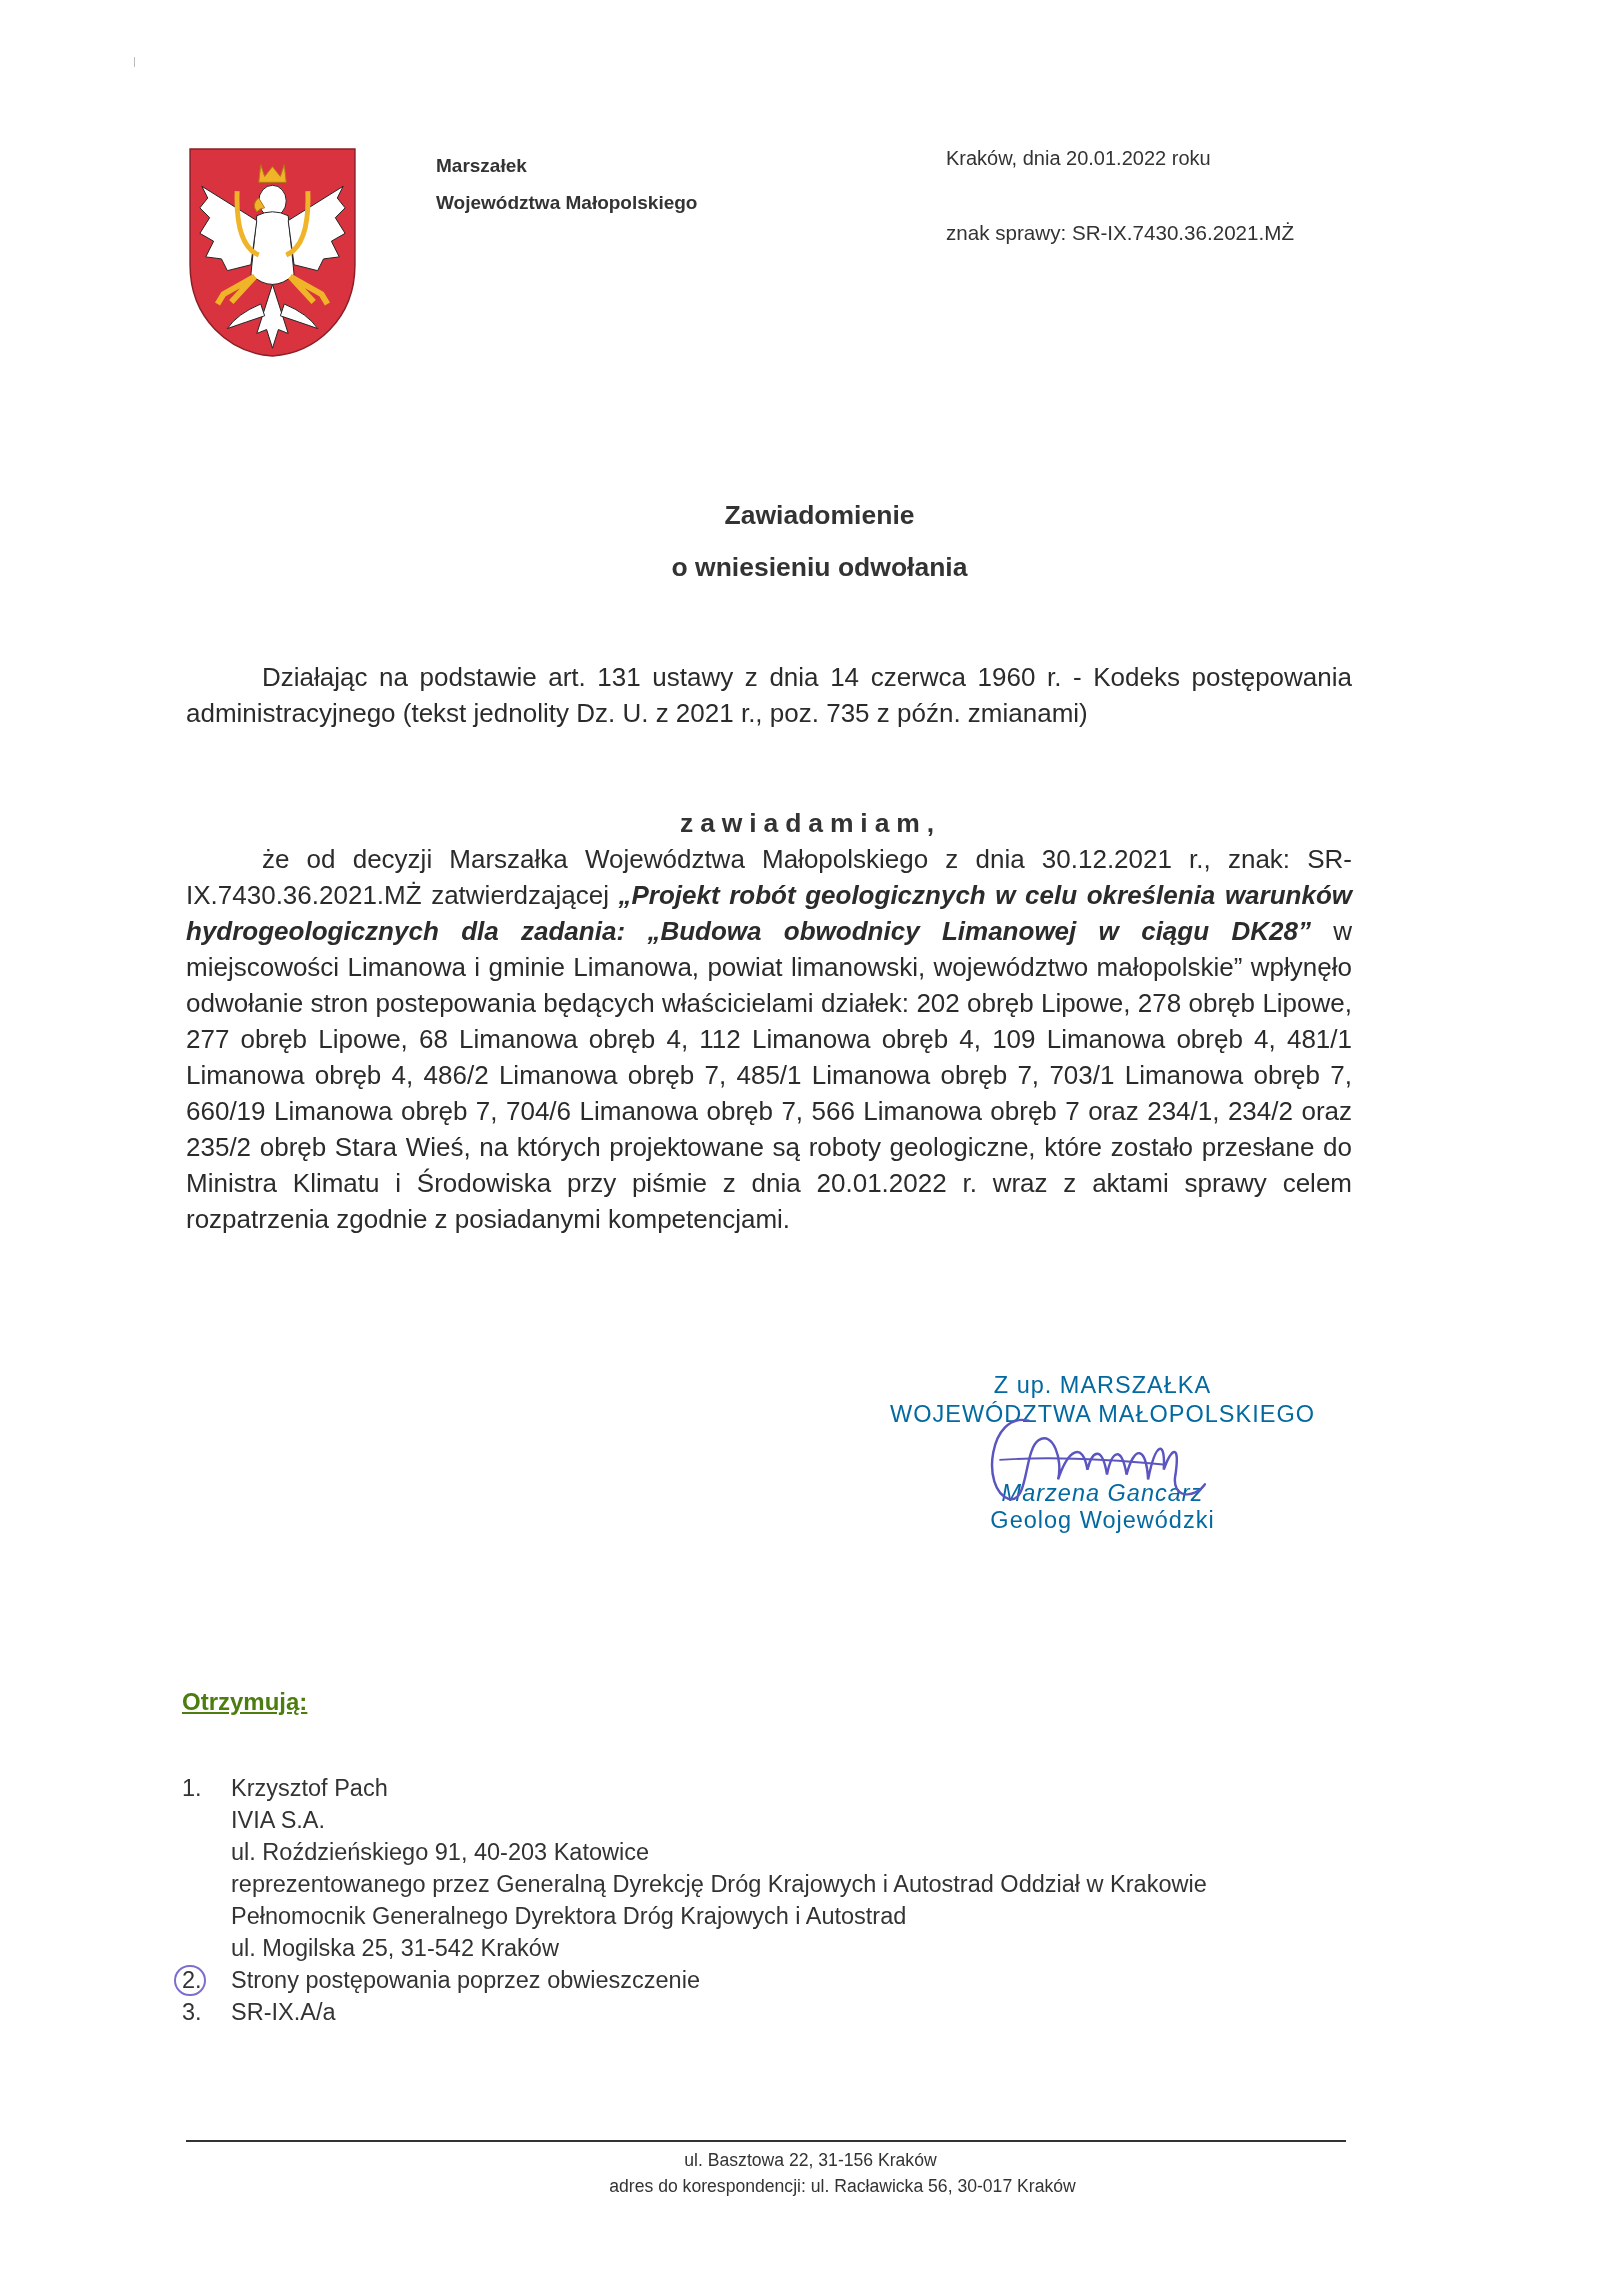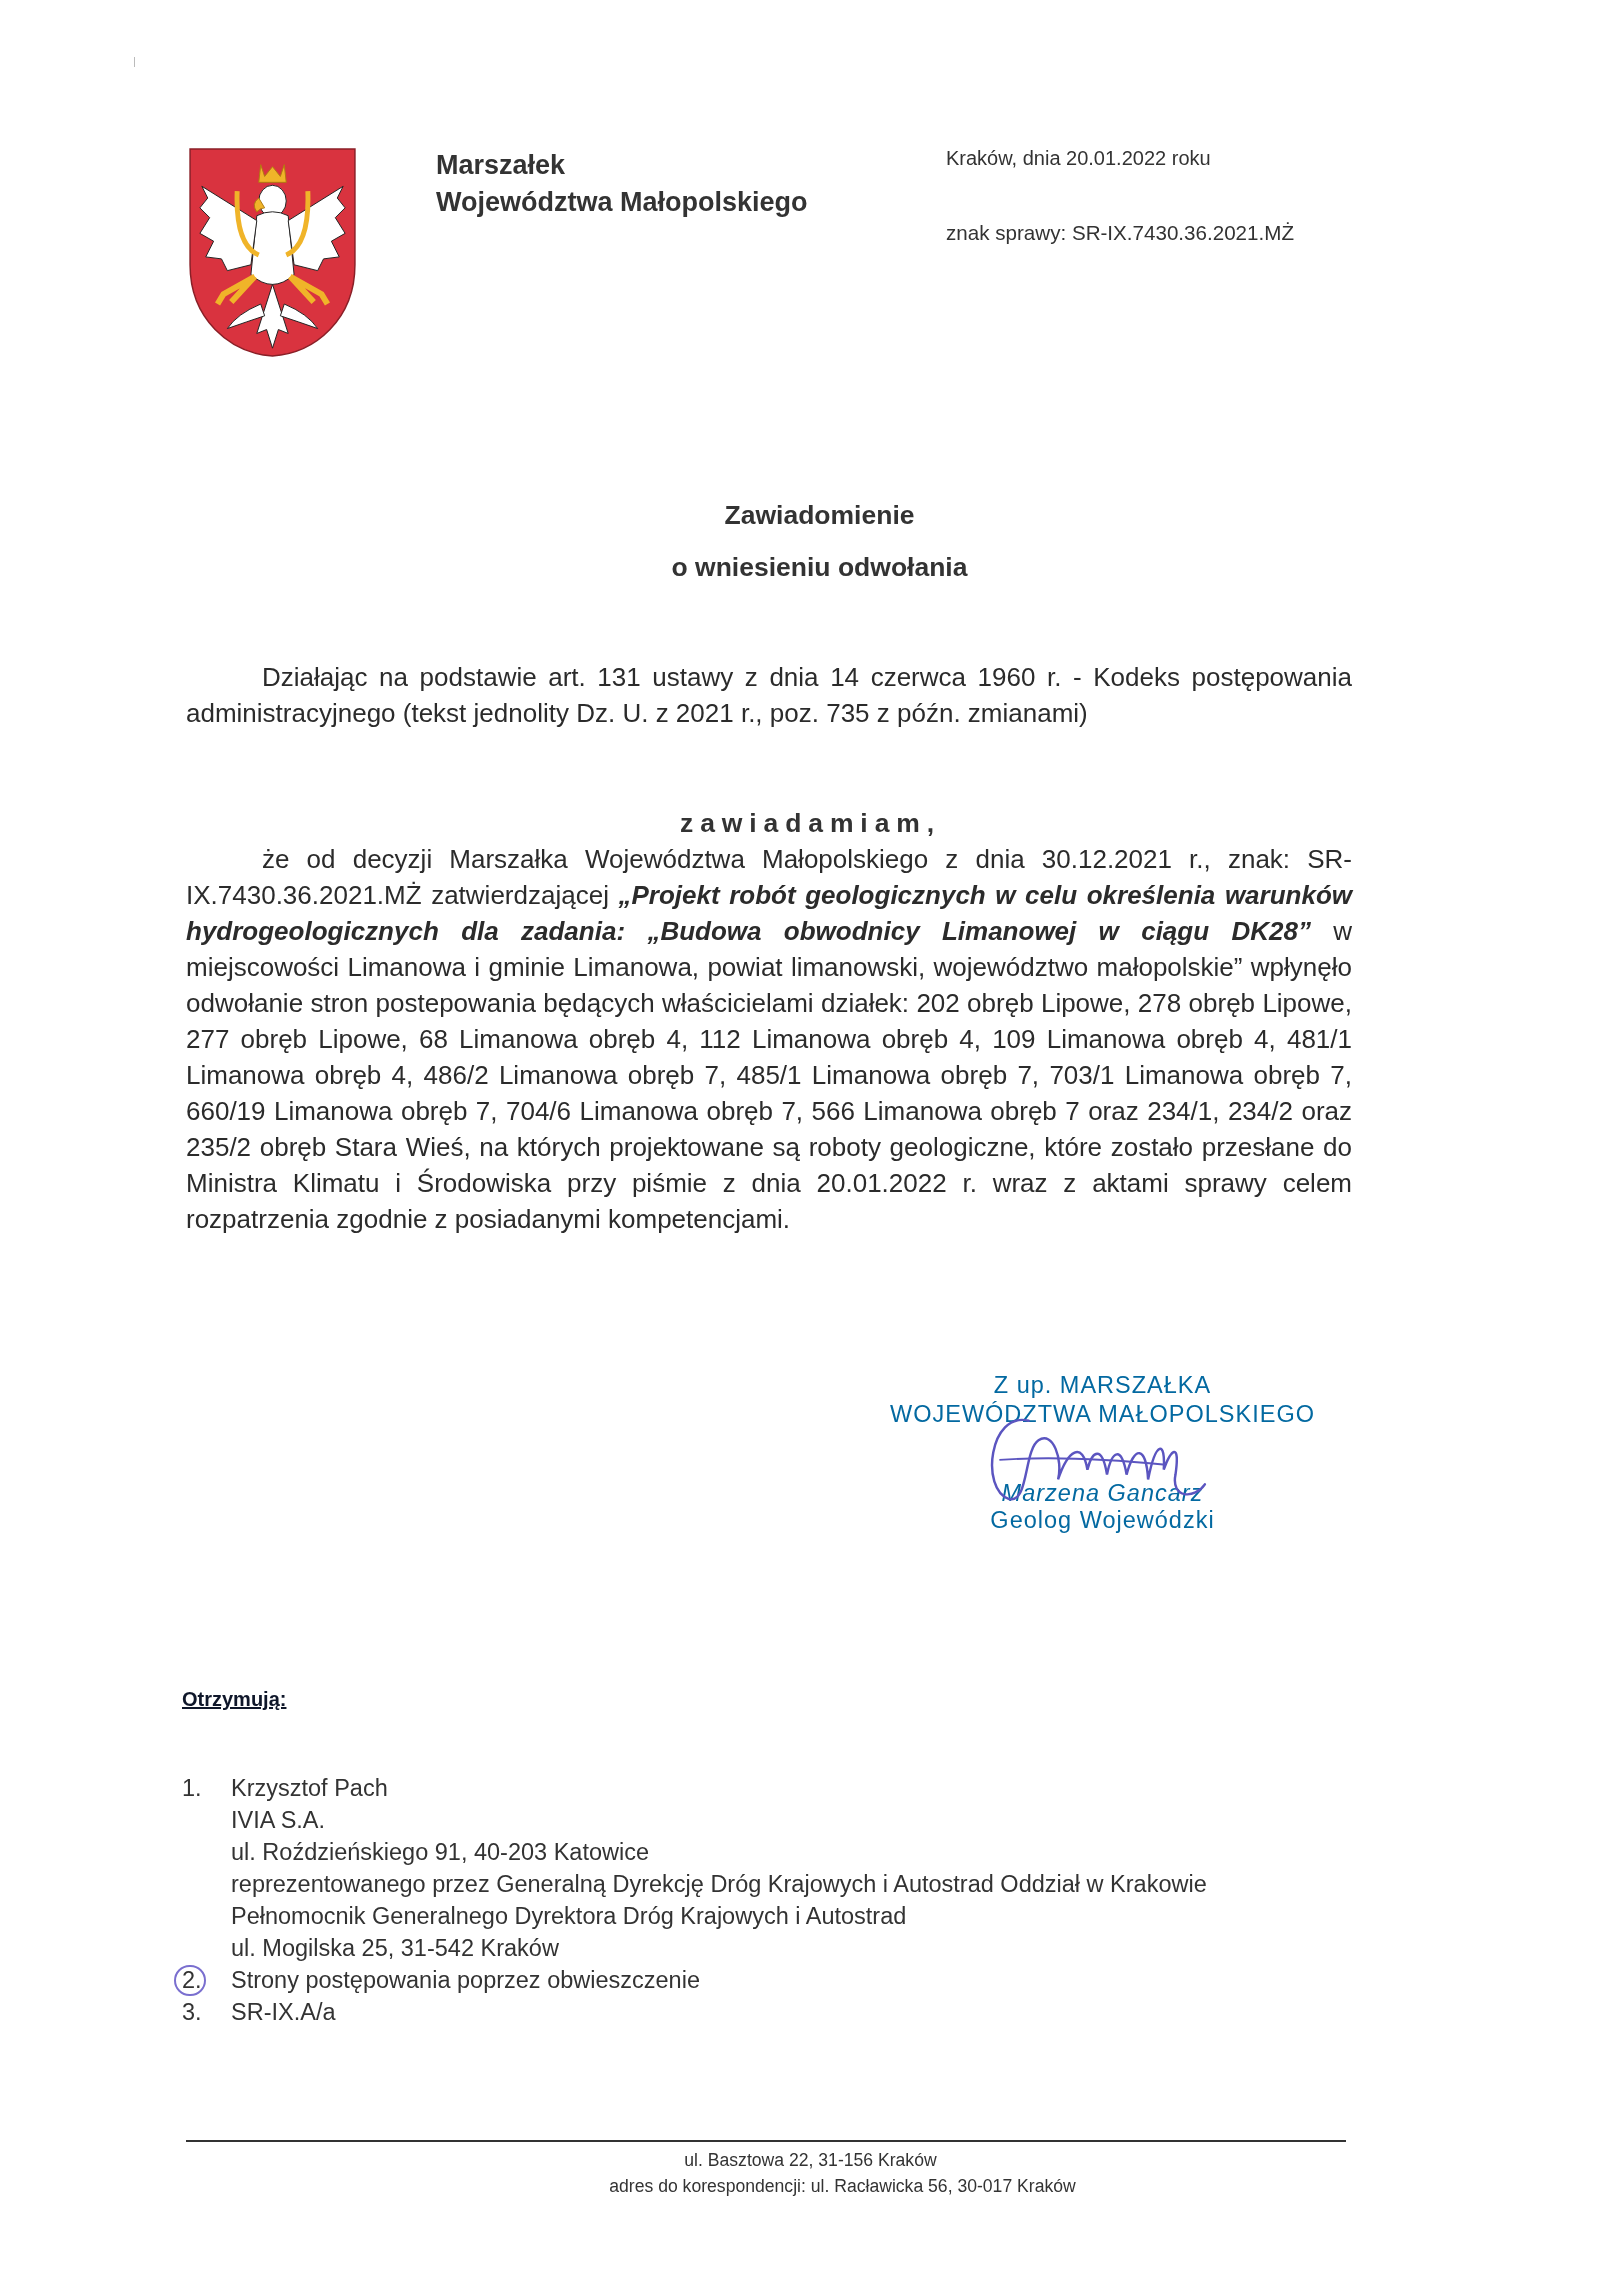--- a/index.html
+++ b/index.html
@@ -1,30 +1,30 @@
 <!DOCTYPE html>
 <html><head>
 <meta charset="utf-8">
 <style>
   html, body { margin: 0; padding: 0; background: #ffffff; }
   body { width: 1621px; height: 2293px; position: relative; overflow: hidden;
          font-family: "Liberation Sans", sans-serif; color: #2a2a2a; }
   .abs { position: absolute; }
   .crest { left: 188px; top: 147px; width: 169px; height: 211px; }
-  .hdr-org { left: 436px; top: 147px; font-size: 27px; font-weight: bold; line-height: 37px; color: #333; }
+  .hdr-org { left: 436px; top: 147px; font-size: 19px; font-weight: bold; line-height: 37px; color: #333; }
   .hdr-date { left: 946px; top: 147px; font-size: 20px; color: #333; }
   .hdr-ref { left: 946px; top: 221px; font-size: 20.6px; color: #333; }
   .title { left: 9px; width: 1621px; text-align: center; font-size: 26.5px; font-weight: bold; color: #333; }
   .body-text { left: 186px; width: 1166px; font-size: 26px; line-height: 36px; text-align: justify; color: #2b2b2b; }
   .indent { text-indent: 76px; }
   .spaced { left: 0; width: 1621px; text-align: center; font-size: 26.5px; font-weight: bold; letter-spacing: 6.9px; color: #333; margin-top: 41px; }
   .bi { font-weight: bold; font-style: italic; }
   .stamp { left: 872px; top: 1372px; width: 461px; height: 167px; }
   .stamp-line { position: absolute; width: 100%; text-align: center; color: #0369a1; font-size: 23.5px; letter-spacing: 1px; }
-  .recv-title { left: 182px; top: 1688px; font-size: 20px; font-weight: bold; text-decoration: underline; color: #0f172a; text-align: center; }
+  .recv-title { left: 182px; top: 1688px; font-size: 24px; font-weight: bold; text-decoration: underline; color: #4d7c0f; text-align: center; }
   .list { left: 182px; top: 1772px; font-size: 23.5px; line-height: 32px; color: #333; }
   .li { display: flex; }
   .num { width: 49px; flex: none; position: relative; }
   .circle { position: absolute; left: -7.8px; top: 1px; width: 27.4px; height: 27.4px; border: 2px solid #7a6fcf; border-radius: 50%; }
   .rule { left: 186px; top: 2140px; width: 1160px; height: 2px; background: #333; }
   .foot { left: 0; width: 1621px; text-align: center; font-size: 17.6px; color: #333; }
   .tick { left: 134px; top: 57px; width: 1px; height: 9.8px; background: #bbb; }
 </style>
 </head>
 <body>

